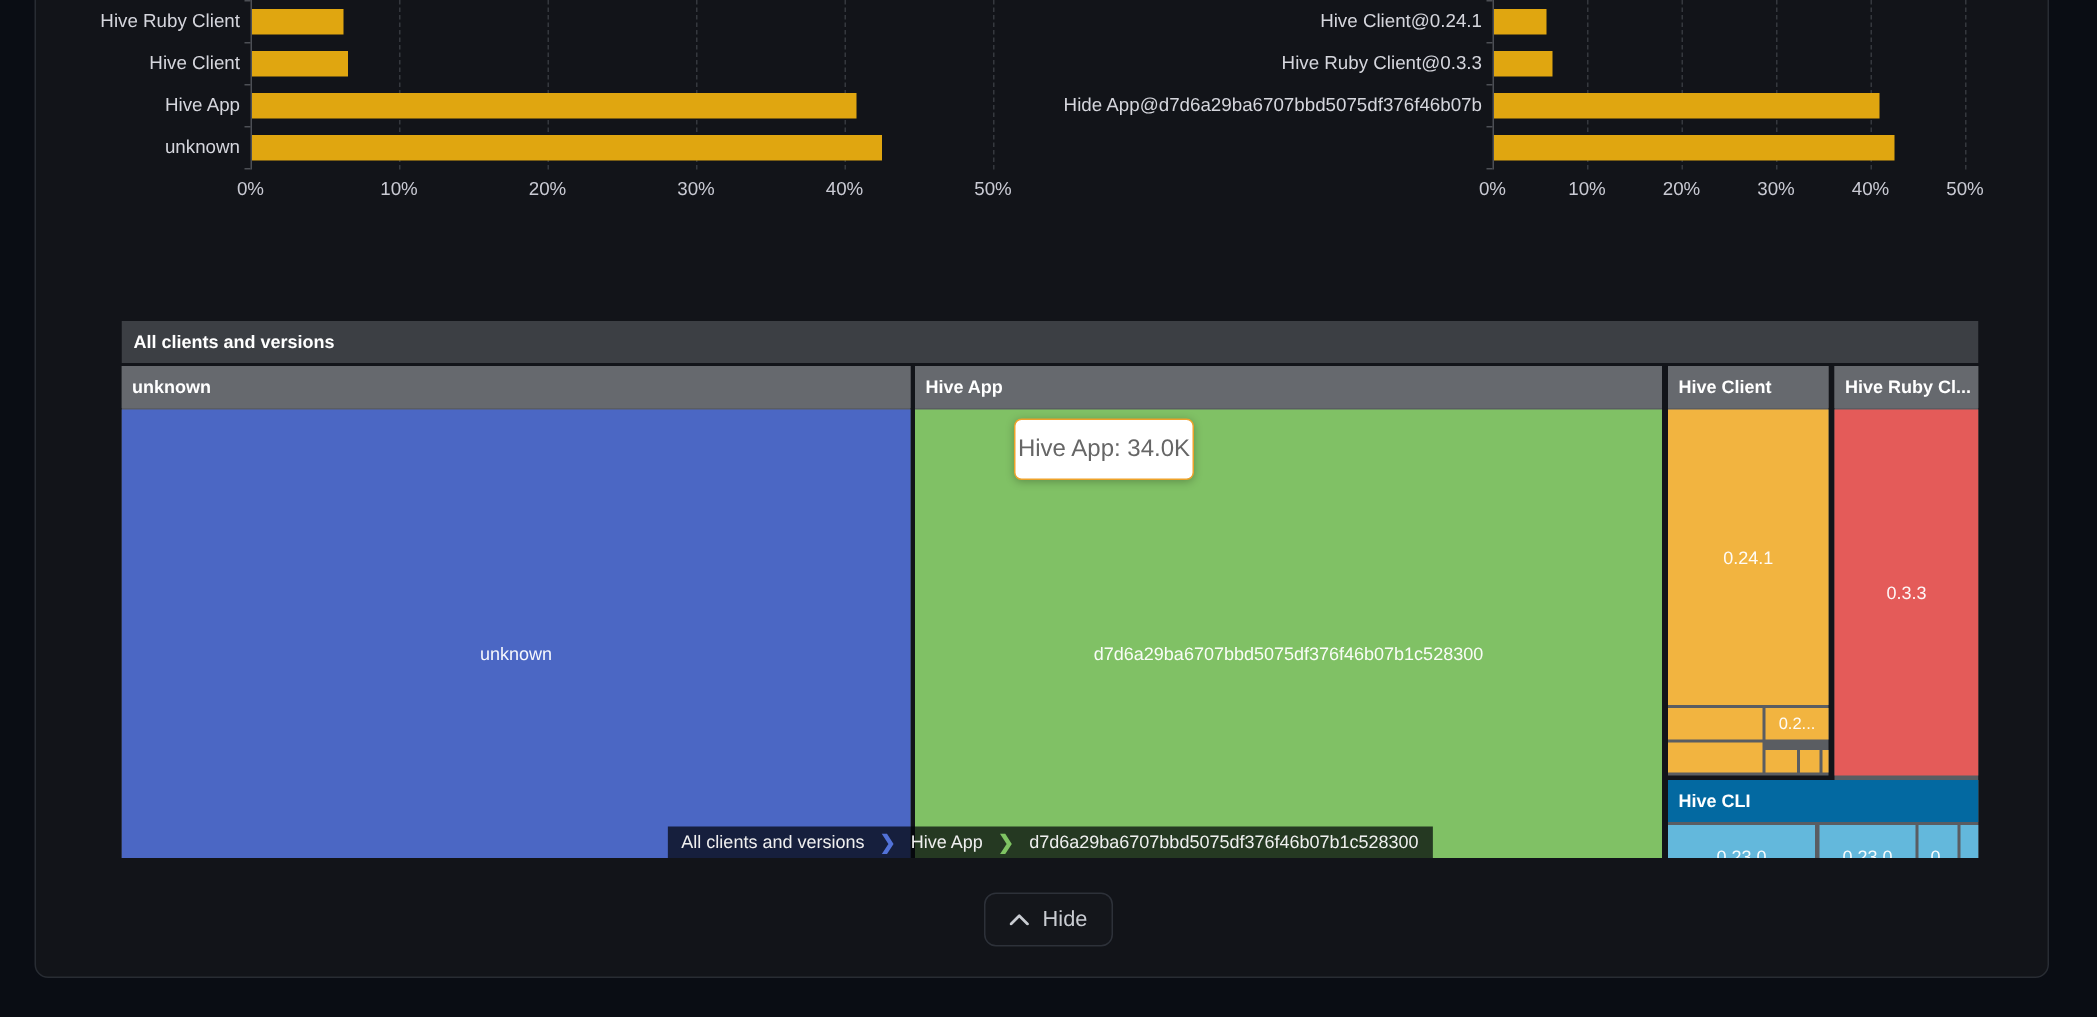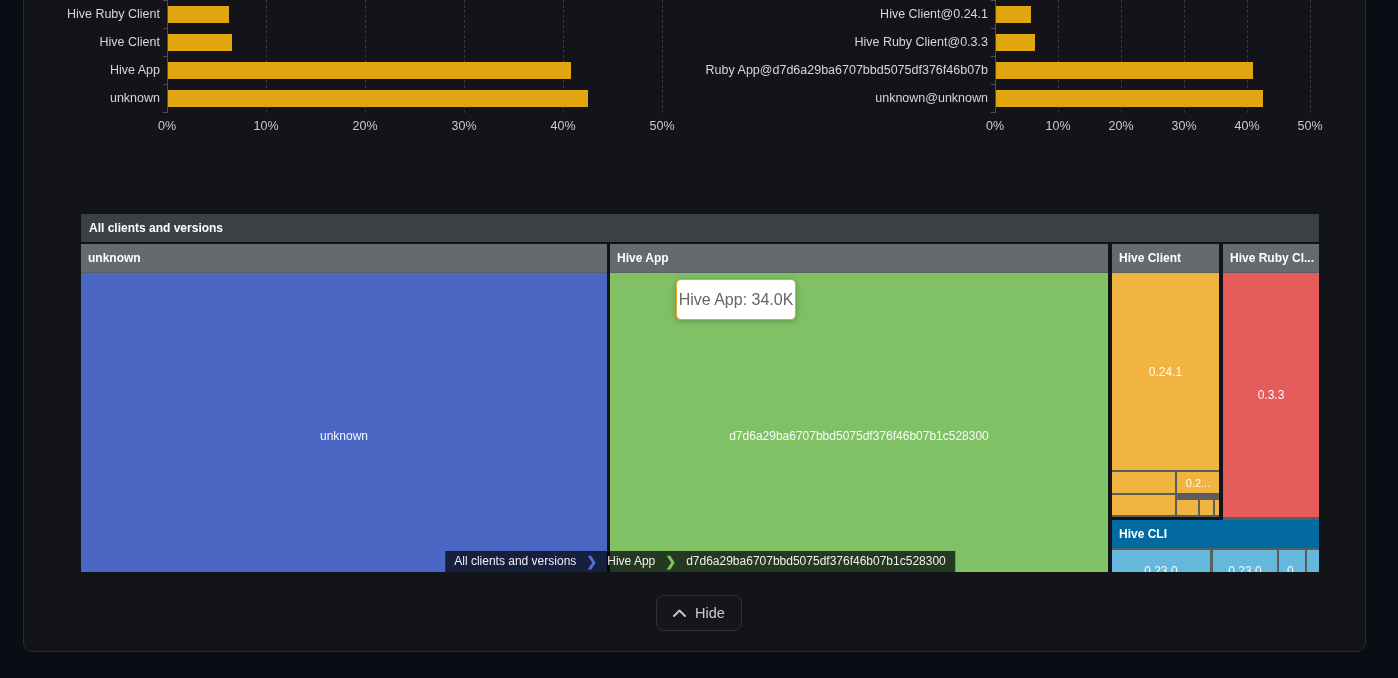--- a/index.html
+++ b/index.html
@@ -88,23 +88,22 @@
       <div class="tick-label" style="left: 1280px;">50%</div>
       <div class="cat-tick" style="left: 991px; top: 0px;"></div>
       <div class="cat-tick" style="left: 991px; top: 28px;"></div>
       <div class="cat-tick" style="left: 991px; top: 56px;"></div>
       <div class="cat-tick" style="left: 991px; top: 84px;"></div>
       <div class="cat-tick" style="left: 991px; top: 112px;"></div>
       <div class="cat-label" style="left: 688px; top: 6px;">Hive Client@0.24.1</div>
       <div class="bar" style="left: 996px; top: 6px; width: 35px; height: 17px; background: rgb(224, 166, 16);"></div>
       <div class="cat-label" style="left: 688px; top: 34px;">Hive Ruby Client@0.3.3</div>
       <div class="bar" style="left: 996px; top: 34px; width: 39px; height: 17px; background: rgb(224, 166, 16);"></div>
-      <div class="cat-label" style="left: 688px; top: 62px;">Ruby App@d7d6a29ba6707bbd5075df376f46b07b</div>
+      <div class="cat-label" style="left: 688px; top: 62px;">Hide App@d7d6a29ba6707bbd5075df376f46b07b</div>
       <div class="bar" style="left: 996px; top: 62px; width: 257px; height: 17px; background: rgb(224, 166, 16);"></div>
-      <div class="cat-label" style="left: 688px; top: 90px;">unknown@unknown</div>
       <div class="bar" style="left: 996px; top: 90px; width: 267px; height: 17px; background: rgb(224, 166, 16);"></div>
     </div>
 
   <div class="treemap">
     <div class="tm-title">All clients and versions</div>
     <div id="tm-sections">
         <div class="tm-sec" style="left: 0px; top: 30px; width: 526px; height: 328px;">
           <div class="tm-sec-h">unknown</div>
           <div class="tm-cell" style="left: 0px; top: 29px; width: 526px; height: 326px; background: rgb(75, 103, 196);">
             <span>unknown</span>

